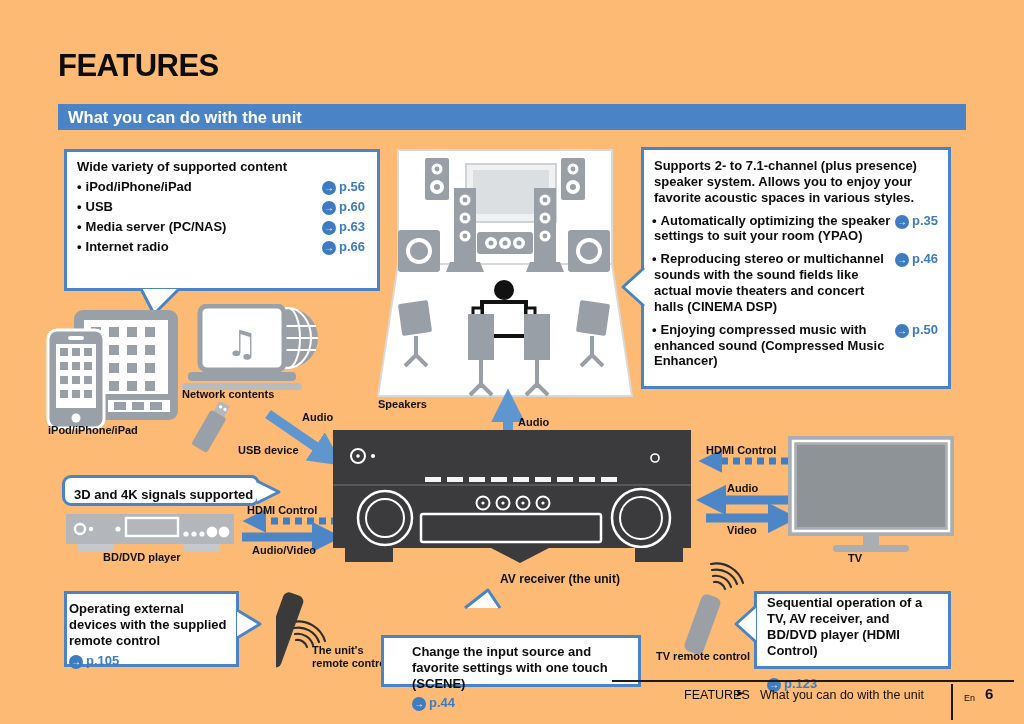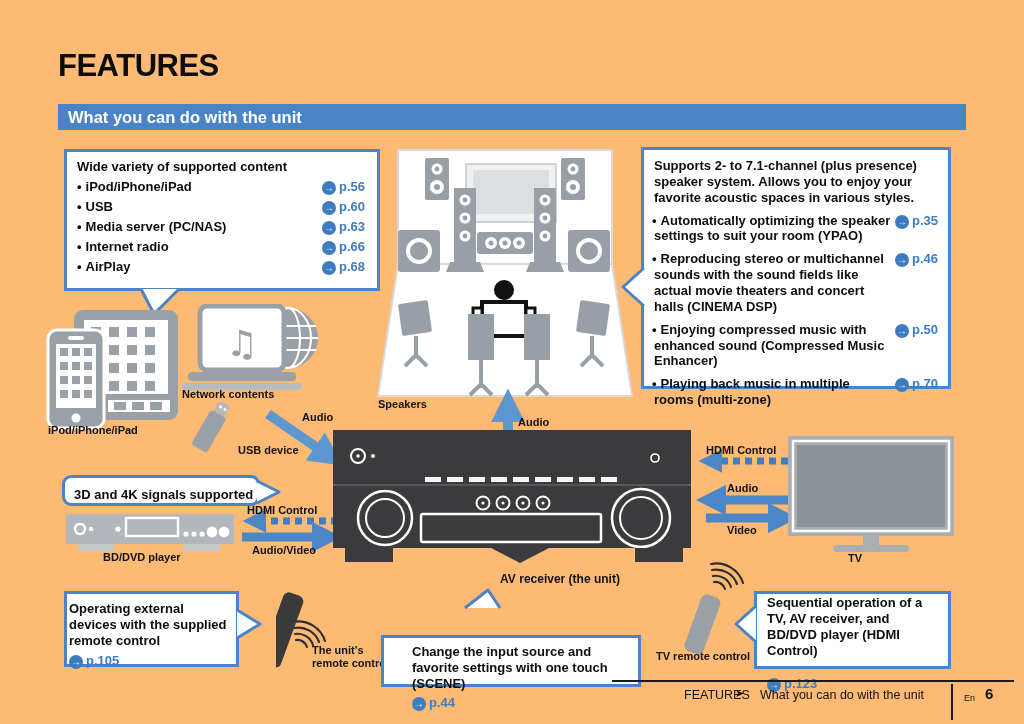--- a/index.html
+++ b/index.html
@@ -45,46 +45,38 @@
       <span class="plink"><span class="plink-icon">→</span><span>p.60</span></span>
     </div>
     <div class="cb-row">
       <span><span class="bullet">•</span><span>Media server (PC/NAS)</span></span>
       <span class="plink"><span class="plink-icon">→</span><span>p.63</span></span>
     </div>
     <div class="cb-row">
       <span><span class="bullet">•</span><span>Internet radio</span></span>
       <span class="plink"><span class="plink-icon">→</span><span>p.66</span></span>
     </div>
-    <div class="cb-row">
-      <span><span class="bullet">•</span><span>AirPlay</span></span>
-      <span class="plink"><span class="plink-icon">→</span><span>p.68</span></span>
-    </div>
   </div>
   <svg class="abs" style="left:138px;top:288px;" width="44" height="30">
     <path d="M3,1 L16,26 L41,1" fill="#fff" stroke="#4a84c6" stroke-width="3" stroke-linejoin="round"></path>
   </svg>
 
   <div class="callout" style="left:641px;top:147px;width:310px;height:242px;padding:8px 10px;">
     <div>Supports 2- to 7.1-channel (plus presence) speaker system. Allows you to enjoy your favorite acoustic spaces in various styles.</div>
     <div class="sb-item">
       <span class="t"><span class="bullet">•</span><span>Automatically optimizing the speaker settings to suit your room (YPAO)</span></span>
       <span class="plink"><span class="plink-icon">→</span><span>p.35</span></span>
     </div>
     <div class="sb-item">
       <span class="t"><span class="bullet">•</span><span>Reproducing stereo or multichannel sounds with the sound fields like actual movie theaters and concert halls (CINEMA DSP)</span></span>
       <span class="plink"><span class="plink-icon">→</span><span>p.46</span></span>
     </div>
     <div class="sb-item">
       <span class="t"><span class="bullet">•</span><span>Enjoying compressed music with enhanced sound (Compressed Music Enhancer)</span></span>
       <span class="plink"><span class="plink-icon">→</span><span>p.50</span></span>
-    </div>
-    <div class="sb-item">
-      <span class="t"><span class="bullet">•</span><span>Playing back music in multiple rooms (multi-zone)</span></span>
-      <span class="plink"><span class="plink-icon">→</span><span>p.70</span></span>
     </div>
   </div>
   <svg class="abs" style="left:620px;top:266px;" width="26" height="42">
     <path d="M24,2 L3,21 L24,40" fill="#fff" stroke="#4a84c6" stroke-width="3" stroke-linejoin="round"></path>
   </svg>
 
   <svg class="abs" style="left:372px;top:142px;" width="266" height="262" viewBox="0 0 266 262">
     <path d="M26,8 H240 V122 L260,254 H6 L26,122 Z" fill="#ffffff" stroke="#d9d9d9" stroke-width="2"></path>
     <line x1="26" y1="122" x2="240" y2="122" stroke="#d9d9d9" stroke-width="2"></line>
 

